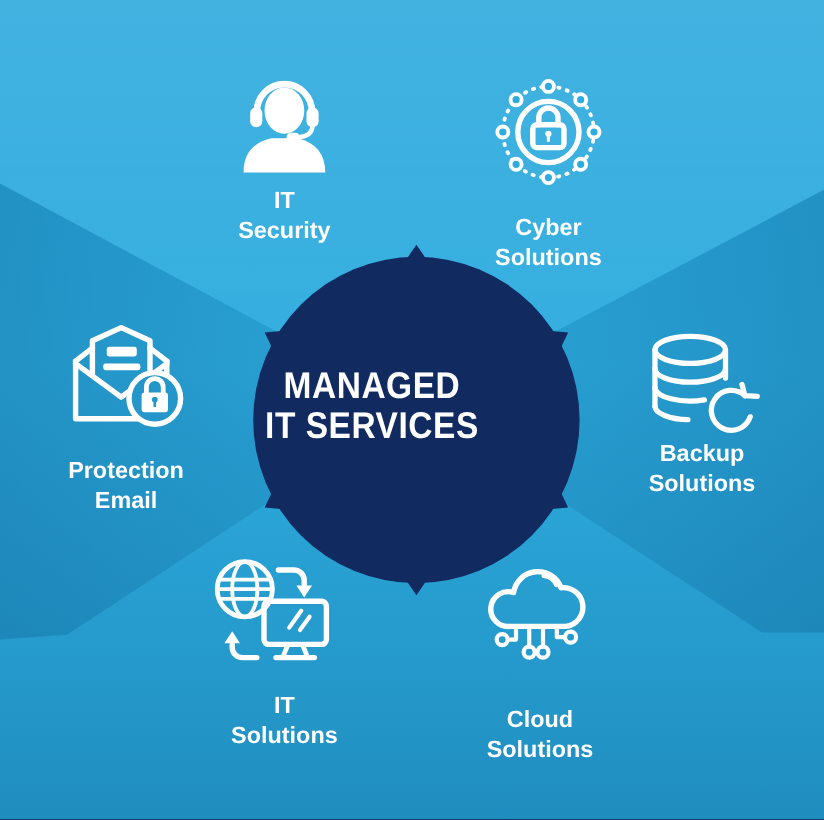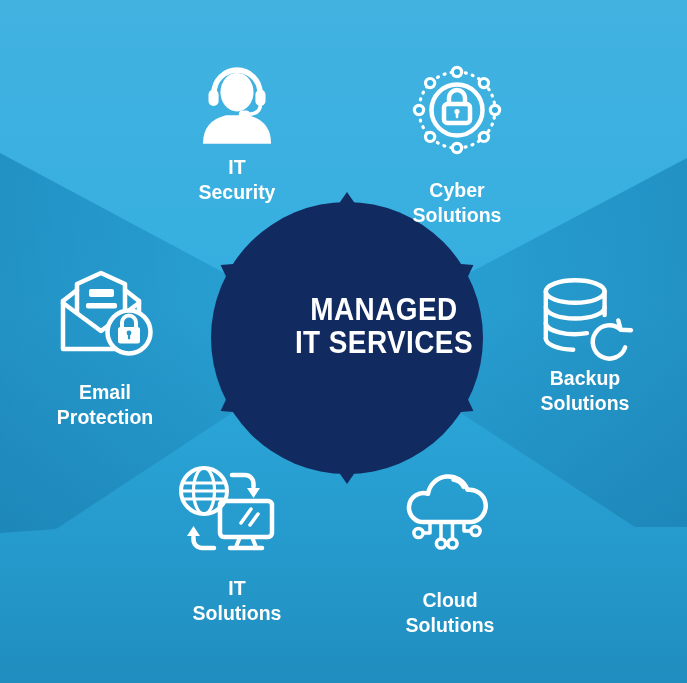--- a/index.html
+++ b/index.html
@@ -5,23 +5,23 @@
   html,body{margin:0;padding:0;background:#0d1b3d;}
   .stage{
     position:relative; width:687px; height:683px; overflow:hidden;
     font-family:"Liberation Sans", sans-serif;
     background:linear-gradient(180deg,#2BA9DD 0%, #2EACDF 45%, #2497C9 85%, #1F8DBE 100%);
   }
   .rays{position:absolute; left:0; top:0; pointer-events:none;}
 
   
   .hub{
-    position:absolute; left:211px; top:202px; width:272px; height:272px;
+    position:absolute; left:211px; top:214px; width:272px; height:272px;
     background:#112A60; border-radius:50%;
-    display:flex; align-items:center; justify-content:flex-end;
+    display:flex; align-items:center; justify-content:flex-start;
   }
   .nubwrap{position:absolute; inset:0; pointer-events:none;}
   .nub{
     position:absolute; left:calc(50% - 9px); top:-10px; width:0; height:0;
     border-left:9px solid transparent; border-right:9px solid transparent;
     border-bottom:13px solid #112A60;
   }
   .hub-text{
     text-align:center; color:#fff; font-weight:bold;
     font-size:31px; line-height:33px; letter-spacing:.5px;
@@ -150,22 +150,22 @@
       <rect class="f" x="36" y="43" width="31" height="5.5" rx="2"></rect>
       <path d="M13 41 V89 H89 V41"></path>
       <path d="M13 43 L51 71 L89 43"></path>
       <circle class="badge" cx="79" cy="72" r="21.5"></circle>
       <path d="M72 67 v-4.5 a7 7 0 0 1 14 0 V67" style="stroke-width:4"></path>
       <rect class="f" x="68" y="67" width="22" height="16.5" rx="2.5"></rect>
       <circle class="bfill" cx="79" cy="73" r="2.4"></circle>
       <rect class="bfill" x="77.9" y="73" width="2.2" height="6.2"></rect>
     </svg>
     <div class="label">
+      <span>Protection</span>
       <span>Email</span>
-      <span>Protection</span>
     </div>
   </div>
 
   <div class="service s3">
     <svg class="icon" width="112" height="96" viewBox="0 0 112 98">
       <ellipse cx="46" cy="22" rx="30" ry="11.5"></ellipse>
       <path d="M16 22 V70"></path>
       <path d="M76 22 V46"></path>
       <path d="M16 38 a30 11.5 0 0 0 60 0"></path>
       <path d="M16 54 a30 11.5 0 0 0 42 10.5"></path>

